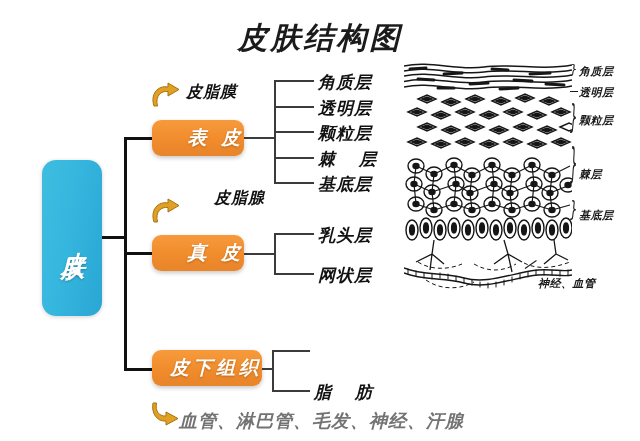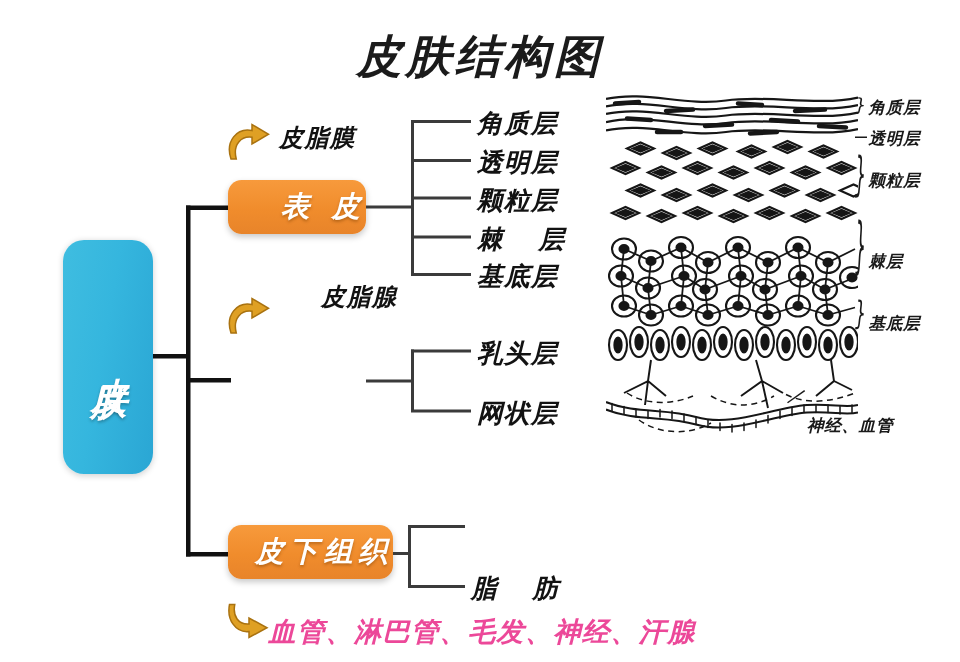--- a/index.html
+++ b/index.html
@@ -74,21 +74,21 @@
   .arrowlbl{
     position:absolute;
     font-size:16px;font-weight:bold;color:#121212;
     letter-spacing:1px;white-space:nowrap;
   }
   .arrowicon{position:absolute;}
 
   
   .bottomlist{
     position:absolute;left:179px;top:409px;
-    font-size:18px;font-weight:bold;color:#ec4899;
+    font-size:18px;font-weight:bold;color:#737373;
     letter-spacing:1px;white-space:nowrap;
   }
 
   
   .histo{position:absolute;left:404px;top:58px;width:168px;height:232px;}
   .histo svg{display:block;}
 
   .rlabel{
     position:absolute;
     font-size:11px;font-weight:bold;color:#1a1a1a;
@@ -118,20 +118,23 @@
   <div class="ln h" style="left:102px;top:236px;width:24px;"></div>
 
   <div class="ln v" style="left:124px;top:137px;height:234px;"></div>
 
   <div class="ln h" style="left:124px;top:137px;width:30px;"></div>
   <div class="ln h" style="left:124px;top:252px;width:30px;"></div>
   <div class="ln h" style="left:124px;top:368px;width:30px;"></div>
 
   <div class="obox" id="obox-epidermis">
     <span>表 皮</span>
+  </div>
+  <div class="obox" id="obox-dermis">
+    <span>真 皮</span>
   </div>
   <div class="obox" id="obox-subcut">
     <span>皮下组织</span>
   </div>
 
   <div class="arrowicon" style="left:148px;top:80px;">
     <svg width="36" height="30" viewBox="0 0 36 30">
       <path d="M6 26 C2 14, 10 5, 20 7 L20 3 L31 9.5 L20 16 L20 11.5 C13 10.5, 7 16, 9.5 26 Z" fill="#dfa024" stroke="#a97210" stroke-width="1"></path>
     </svg>
   </div>

